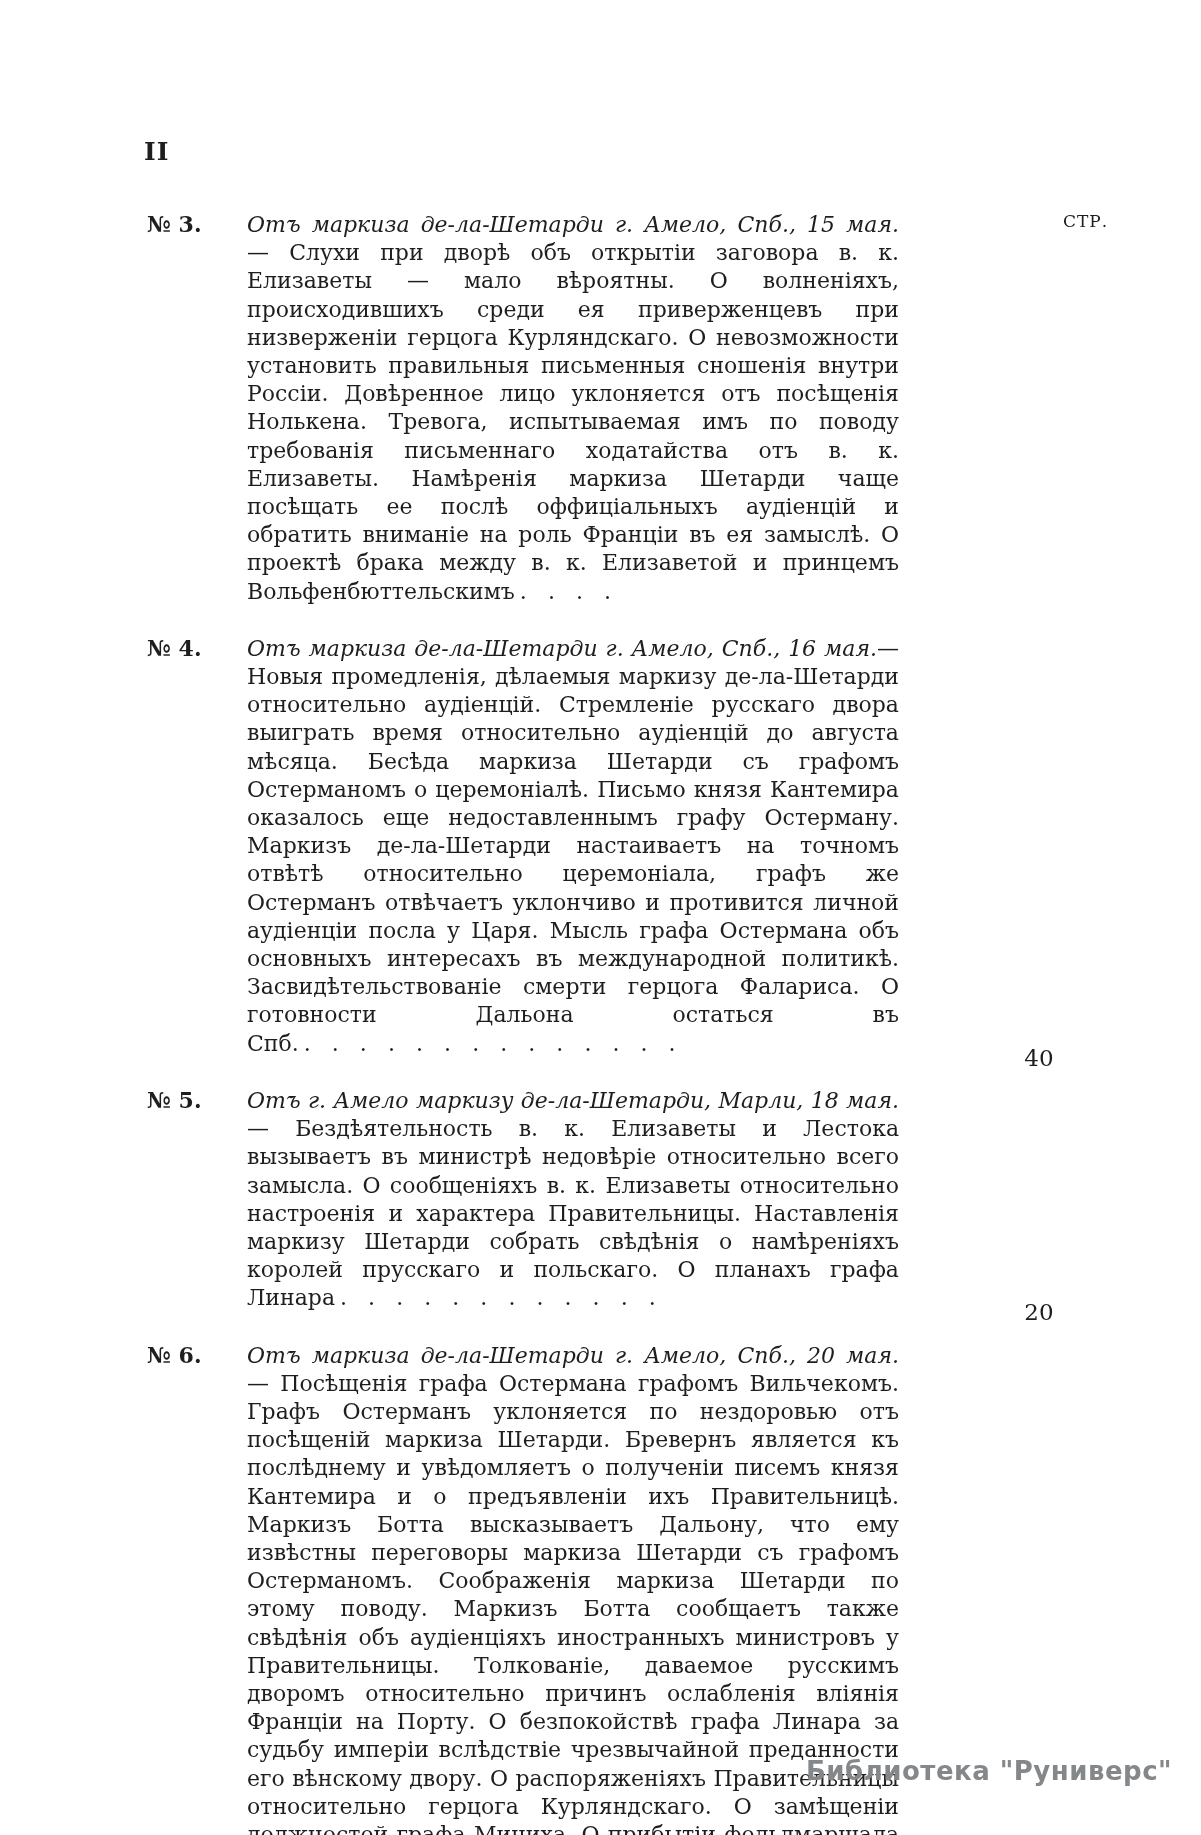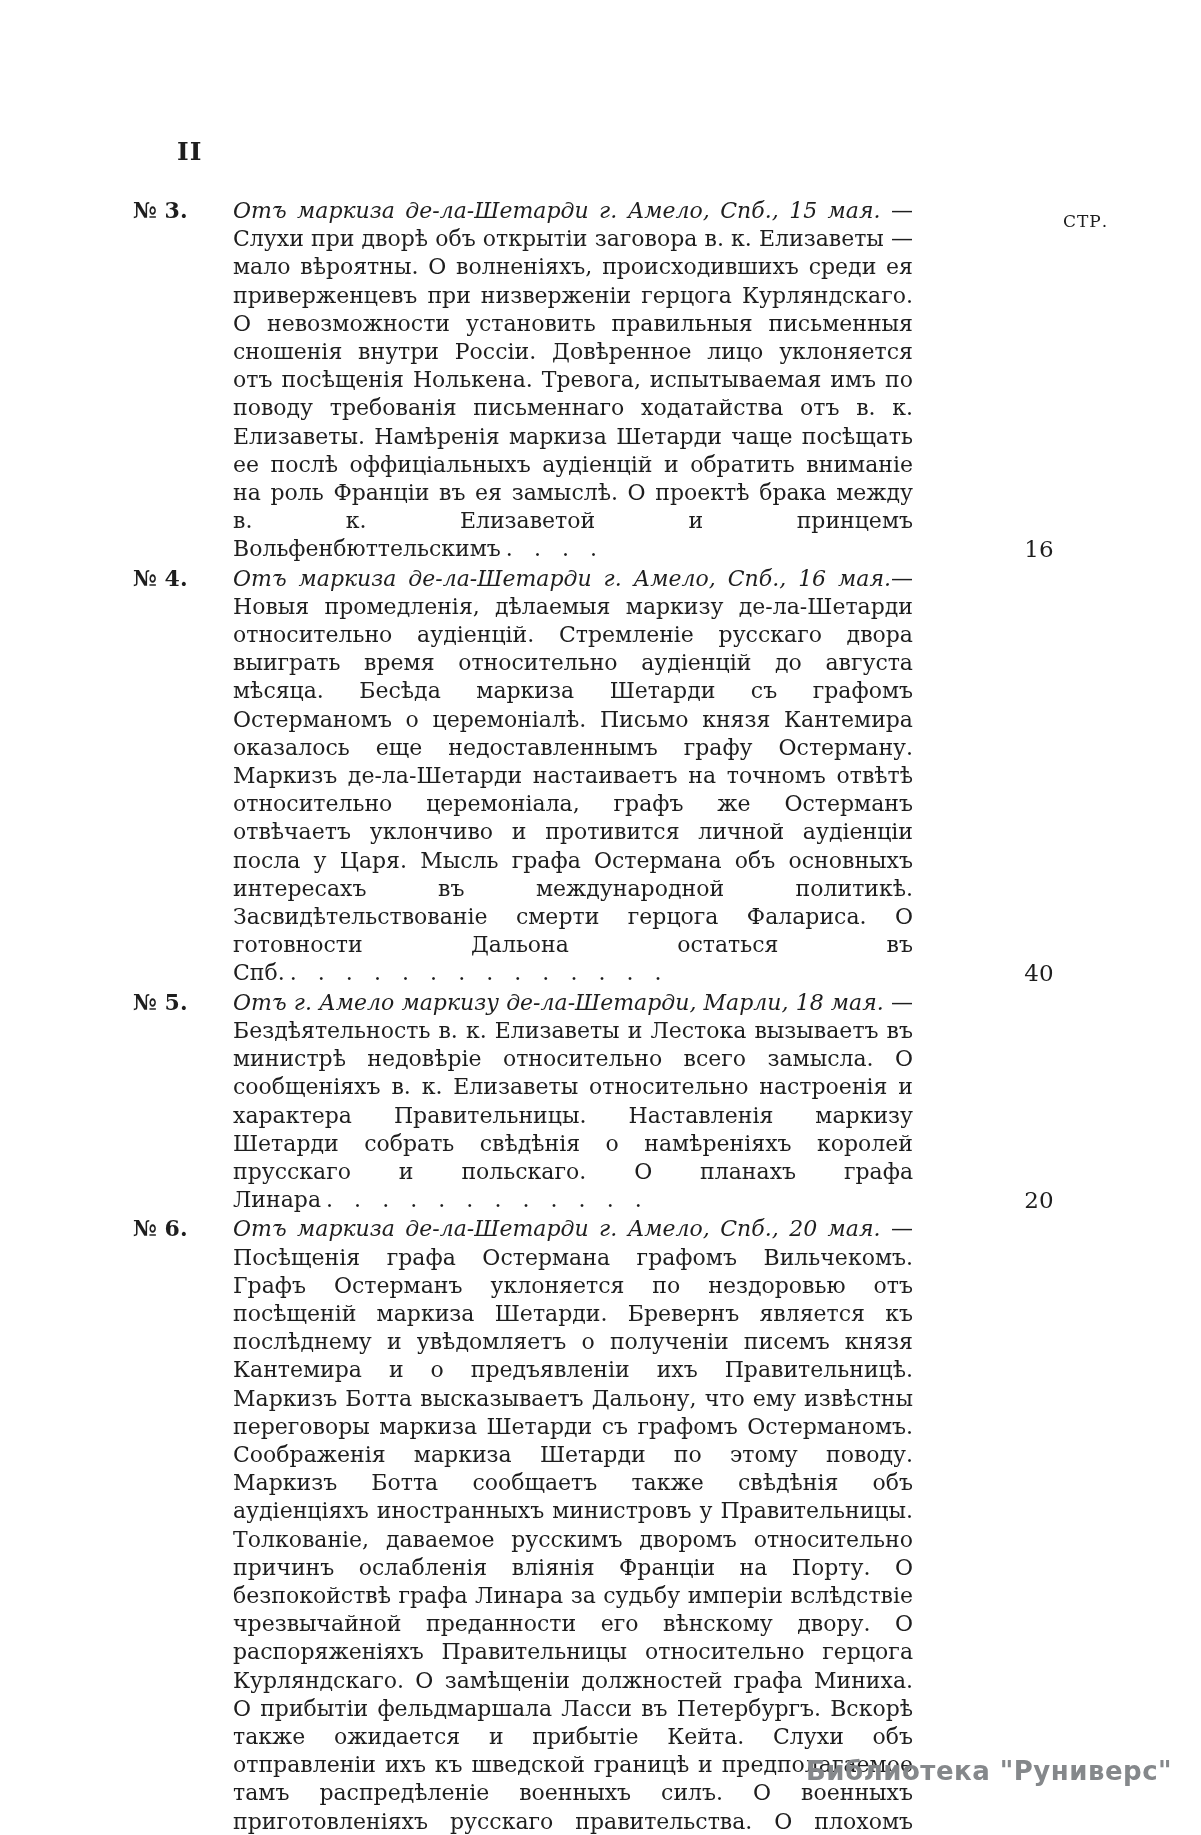--- a/index.html
+++ b/index.html
@@ -7,21 +7,21 @@
     width: 1201px;
     height: 1835px;
     position: relative;
     background: #ffffff;
     font-family: "DejaVu Serif", serif;
     color: #1e1e1e;
     overflow: hidden;
   }
   .roman-page-number {
     position: absolute;
-    left: 177px;
+    left: 144px;
     top: 137px;
     font-size: 25px;
     font-weight: bold;
     letter-spacing: 1px;
   }
   .col-header {
     position: absolute;
     left: 1063px;
     top: 211px;
     font-size: 17px;
@@ -35,21 +35,21 @@
   }
   .entry { display: flex; margin: 0; }
   .entry-text {
     width: 780px;
     flex-shrink: 0;
     text-align: justify;
     font-size: 22px;
     line-height: 28.2px;
   }
   .entry-text p {
-    margin: 0;
+    margin: 14px;
     padding-left: 100px;
     text-indent: -100px;
   }
   .entry-num {
     display: inline-block;
     width: 100px;
     text-indent: 0;
     font-weight: bold;
   }
   .heading { font-style: italic; }
@@ -82,21 +82,20 @@
 <div class="col-header">СТР.</div>
 
 <div class="toc">
 
   <div class="entry">
     <div class="entry-text">
       <p>
         <span class="entry-num">№ 3.</span><span class="heading">Отъ маркиза де-ла-Шетарди г. Амело, Спб., 15 мая.</span><span> — </span><span>Слухи при дворѣ объ открытіи заговора в. к. Елизаветы — мало вѣроятны. О волненіяхъ, происходившихъ среди ея приверженцевъ при низверженіи герцога Курляндскаго. О невозможности установить правильныя письменныя сношенія внутри Россіи. Довѣренное лицо уклоняется отъ посѣщенія Нолькена. Тревога, испытываемая имъ по поводу требованія письменнаго ходатайства отъ в. к. Елизаветы. Намѣренія маркиза Шетарди чаще посѣщать ее послѣ оффиціальныхъ аудіенцій и обратить вниманіе на роль Франціи въ ея замыслѣ. О проектѣ брака между в. к. Елизаветой и принцемъ Вольфенбюттельскимъ</span><span class="leader">. . . .</span>
       </p>
     </div>
-    <div class="entry-page">16</div>
   </div>
 
   <div class="entry">
     <div class="entry-text">
       <p>
         <span class="entry-num">№ 4.</span><span class="heading">Отъ маркиза де-ла-Шетарди г. Амело, Спб., 16 мая.</span><span>—</span><span>Новыя промедленія, дѣлаемыя маркизу де-ла-Шетарди относительно аудіенцій. Стремленіе русскаго двора выиграть время относительно аудіенцій до августа мѣсяца. Бесѣда маркиза Шетарди съ графомъ Остерманомъ о церемоніалѣ. Письмо князя Кантемира оказалось еще недоставленнымъ графу Остерману. Маркизъ де-ла-Шетарди настаиваетъ на точномъ отвѣтѣ относительно церемоніала, графъ же Остерманъ отвѣчаетъ уклончиво и противится личной аудіенціи посла у Царя. Мысль графа Остермана объ основныхъ интересахъ въ международной политикѣ. Засвидѣтельствованіе смерти герцога Фалариса. О готовности Дальона остаться въ Спб.</span><span class="leader">. . . . . . . . . . . . . .</span>
       </p>
     </div>
     <div class="entry-page">40</div>
   </div>

